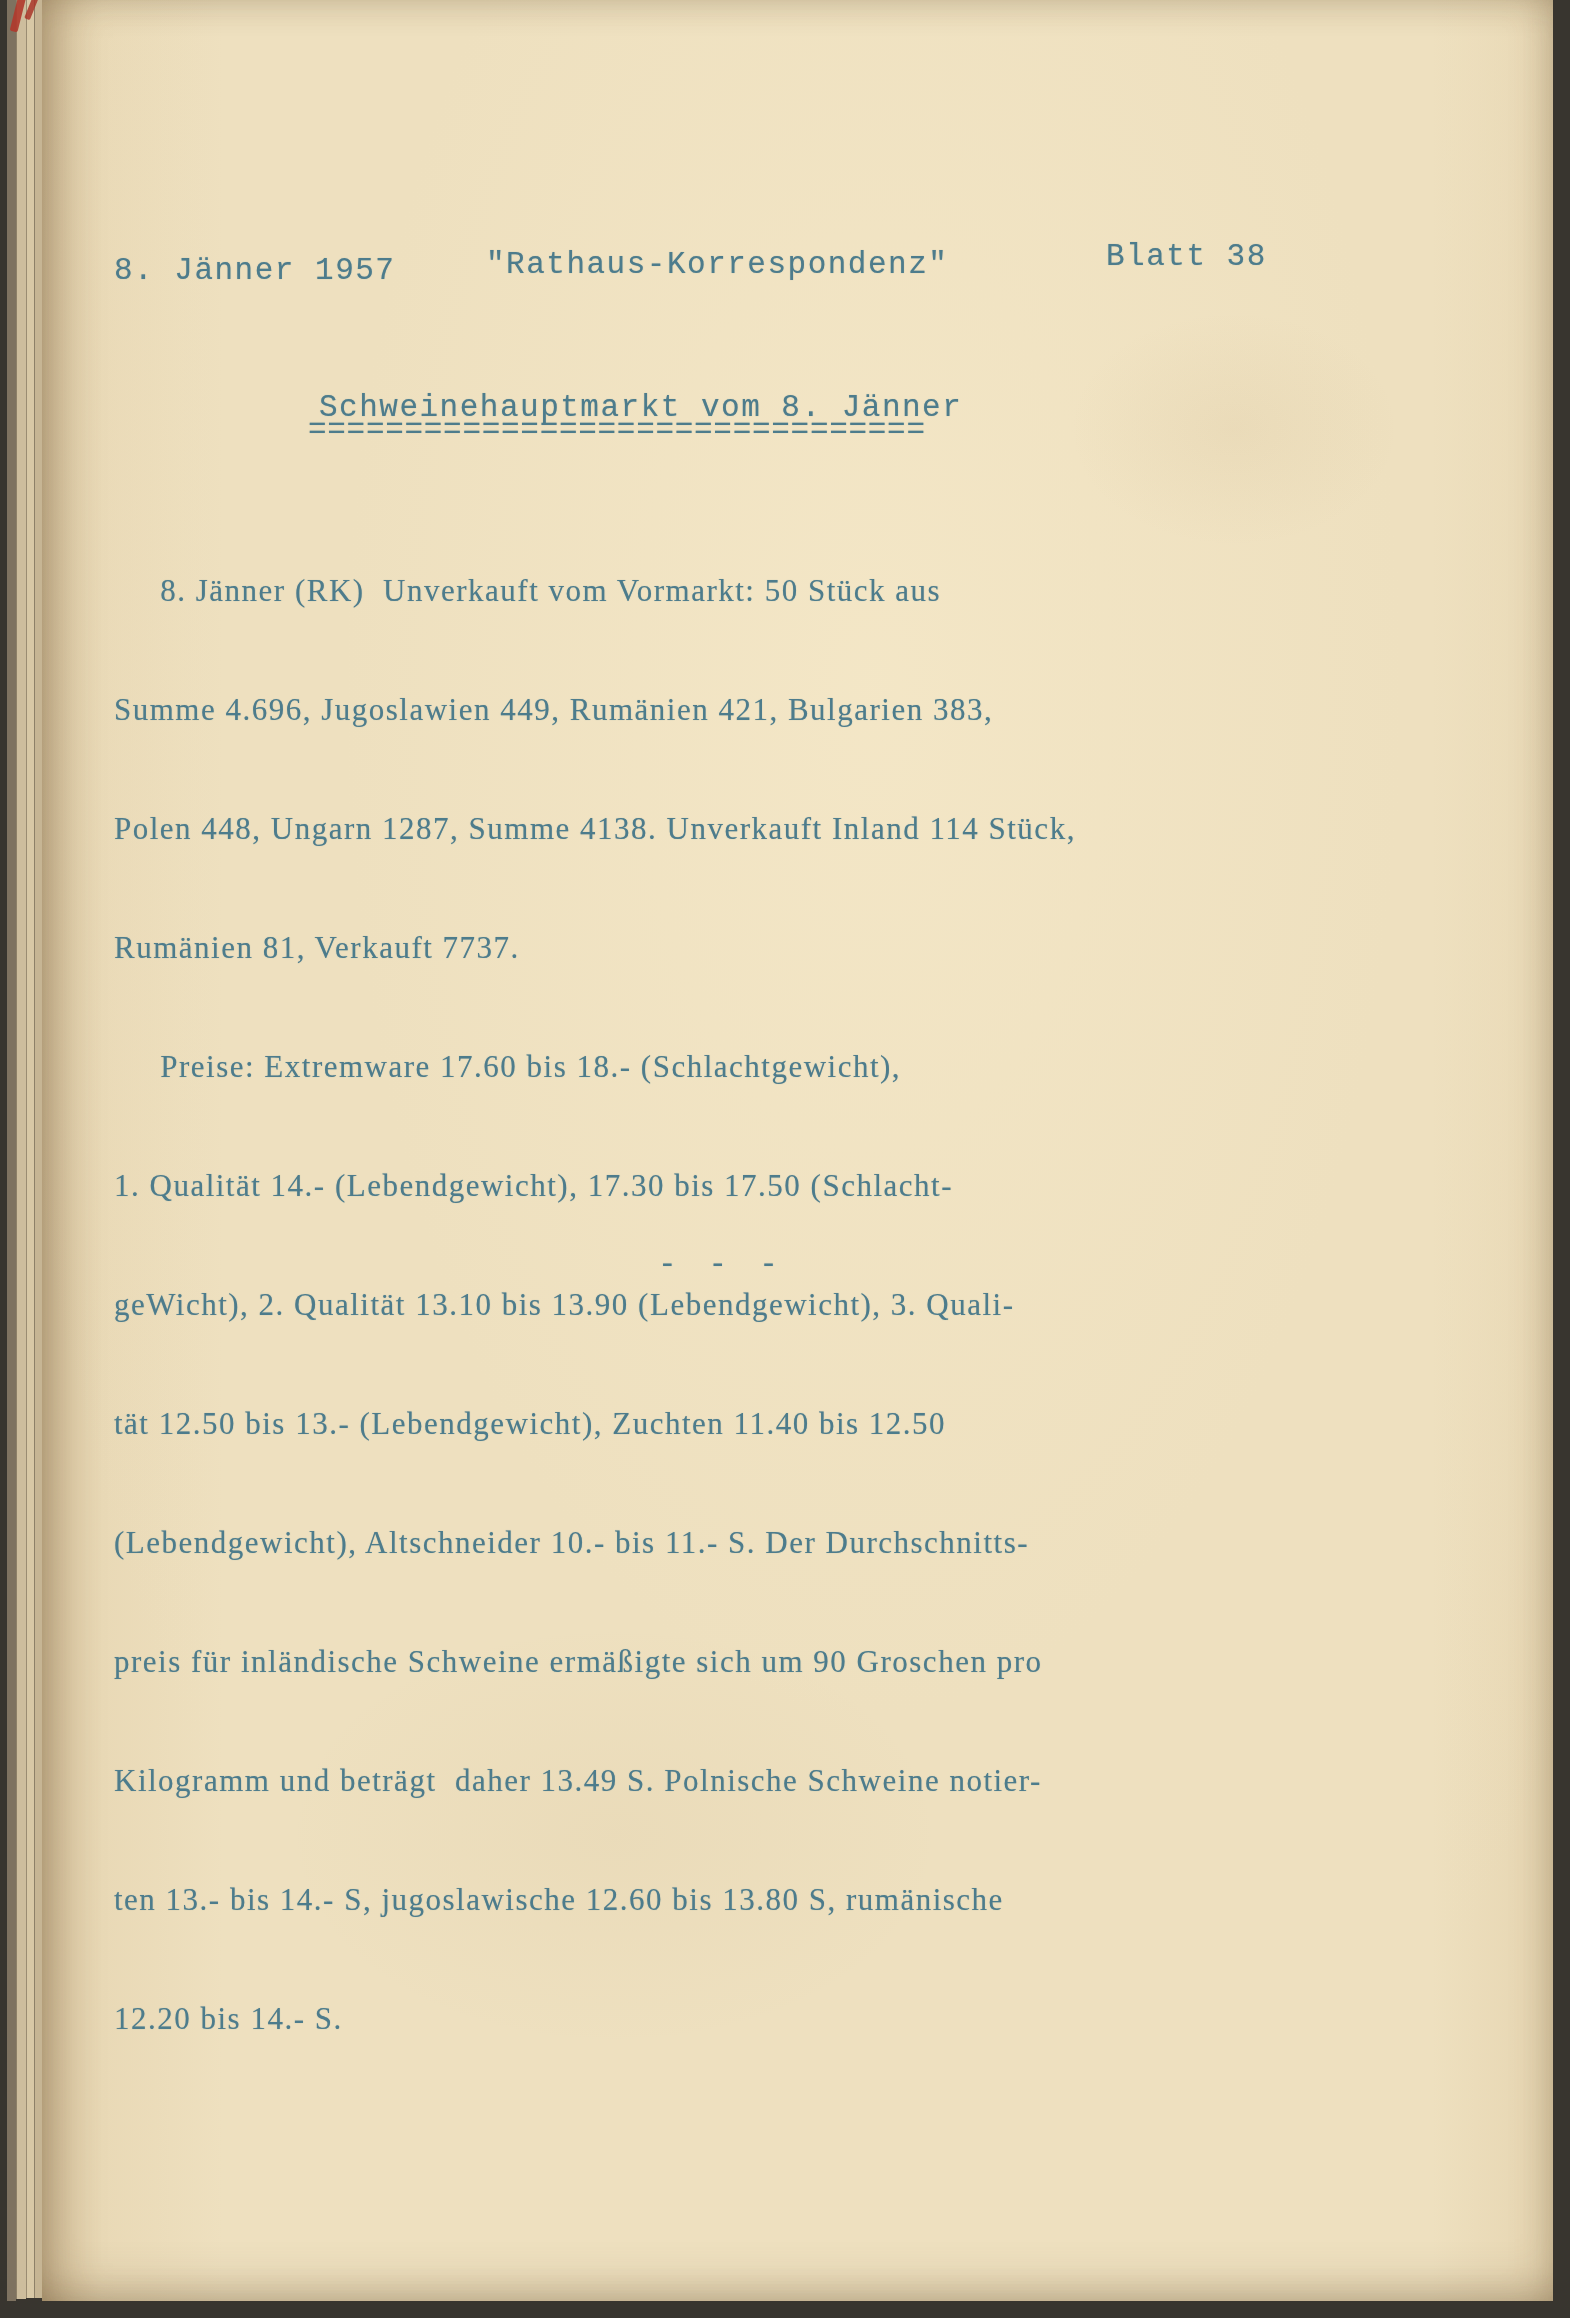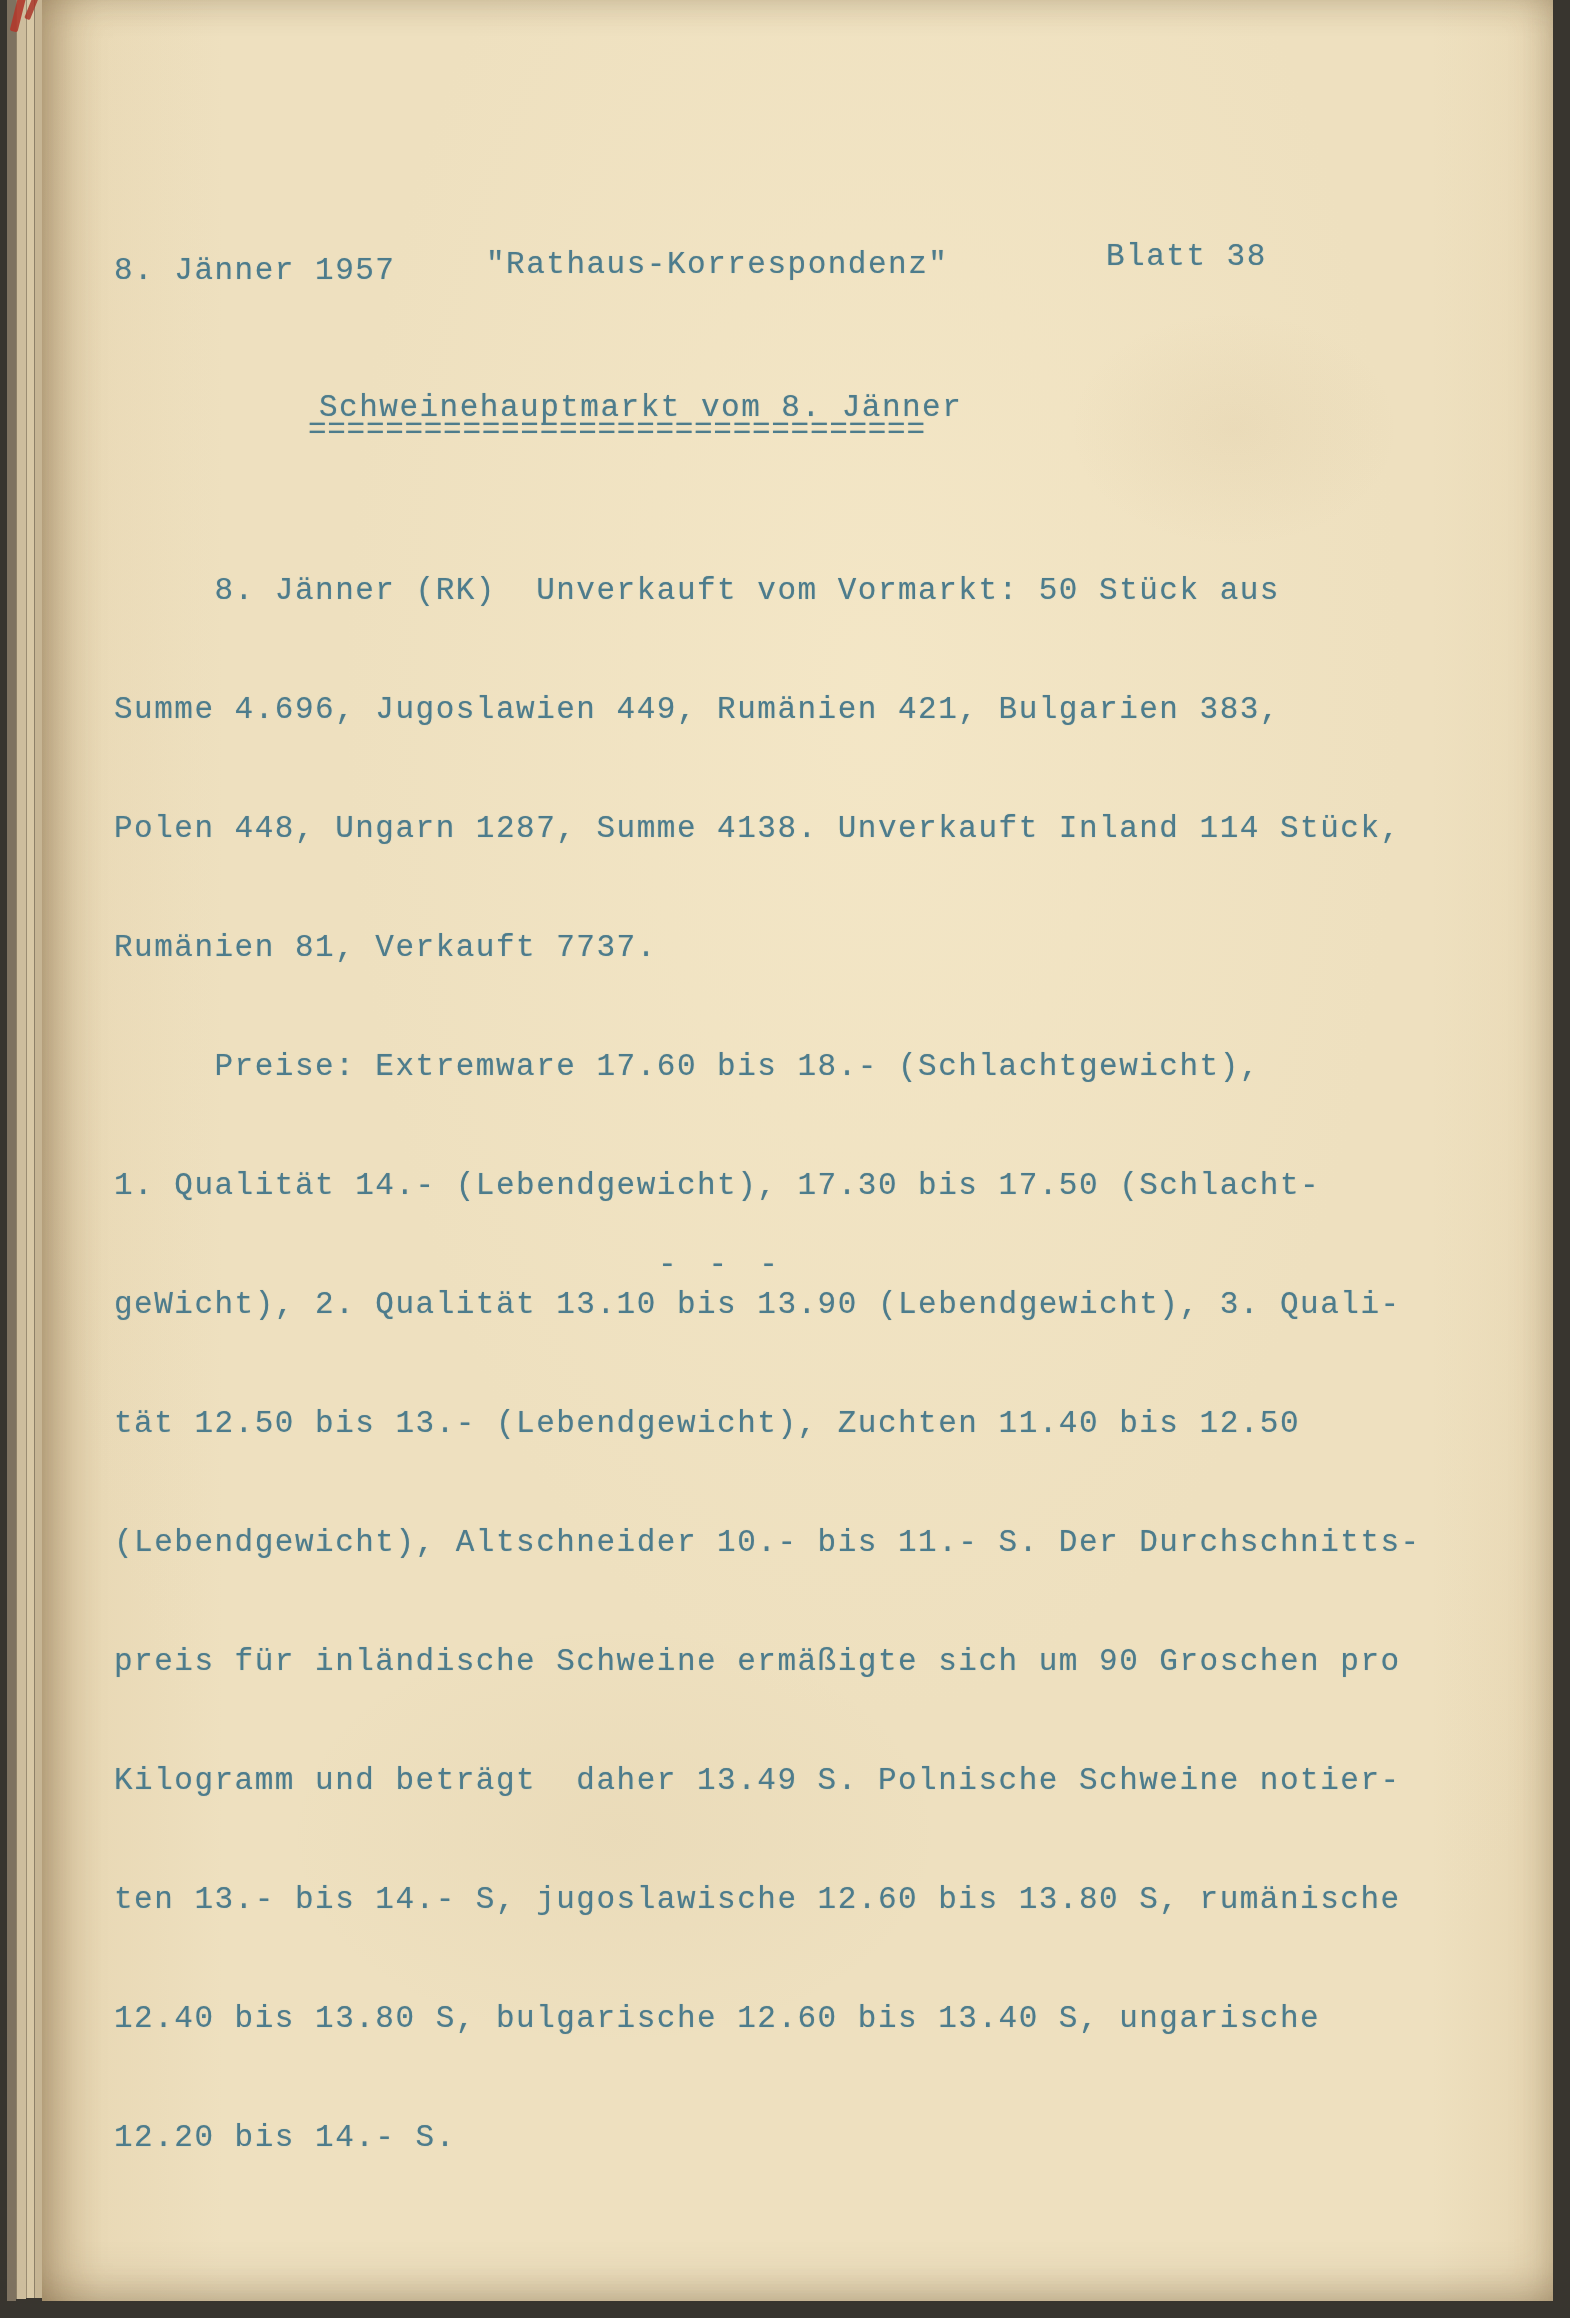--- a/index.html
+++ b/index.html
@@ -63,21 +63,21 @@
   }
 
   .hdr-date  { position:absolute; left:72px;  top:253px; }
   .hdr-title { position:absolute; left:444px;  top:247px; }
   .hdr-sheet { position:absolute; left:1064px; top:239px; }
 
   .heading      { position:absolute; left:277px; top:392px; line-height:1;font-family:Liberation Mono, monospace; }
   .heading-rule { position:absolute; left:266px; top:414px; line-height:1; letter-spacing:0.7px; }
 
   .body-text { position:absolute; left:72px; top:496px; }
-  .body-text .line { line-height:49px; height:49px; }
+  .body-text .line { line-height:49px; height:49px;font-family:Liberation Serif, serif; }
 
   .end-mark { position:absolute; left:616px; top:1240px; line-height:49px; letter-spacing:6.7px; }
 </style>
 </head>
 <body>
 
 <div class="scan">
 
   <div class="edge-strip-1"></div>
   <div class="edge-strip-2"></div>
@@ -105,21 +105,20 @@
       <div class="line">Polen 448, Ungarn 1287, Summe 4138. Unverkauft Inland 114 Stück,</div>
       <div class="line">Rumänien 81, Verkauft 7737.</div>
       <div class="line">     Preise: Extremware 17.60 bis 18.- (Schlachtgewicht),</div>
       <div class="line">1. Qualität 14.- (Lebendgewicht), 17.30 bis 17.50 (Schlacht-</div>
       <div class="line">geWicht), 2. Qualität 13.10 bis 13.90 (Lebendgewicht), 3. Quali-</div>
       <div class="line">tät 12.50 bis 13.- (Lebendgewicht), Zuchten 11.40 bis 12.50</div>
       <div class="line">(Lebendgewicht), Altschneider 10.- bis 11.- S. Der Durchschnitts-</div>
       <div class="line">preis für inländische Schweine ermäßigte sich um 90 Groschen pro</div>
       <div class="line">Kilogramm und beträgt  daher 13.49 S. Polnische Schweine notier-</div>
       <div class="line">ten 13.- bis 14.- S, jugoslawische 12.60 bis 13.80 S, rumänische</div>
-      <div class="line">12.40 bis 13.80 S, bulgarische 12.60 bis 13.40 S, ungarische</div>
       <div class="line">12.20 bis 14.- S.</div>
     </div>
 
     <div class="ink end-mark">- - -</div>
 
   </div>
 </div>
 
 
 </body></html>

